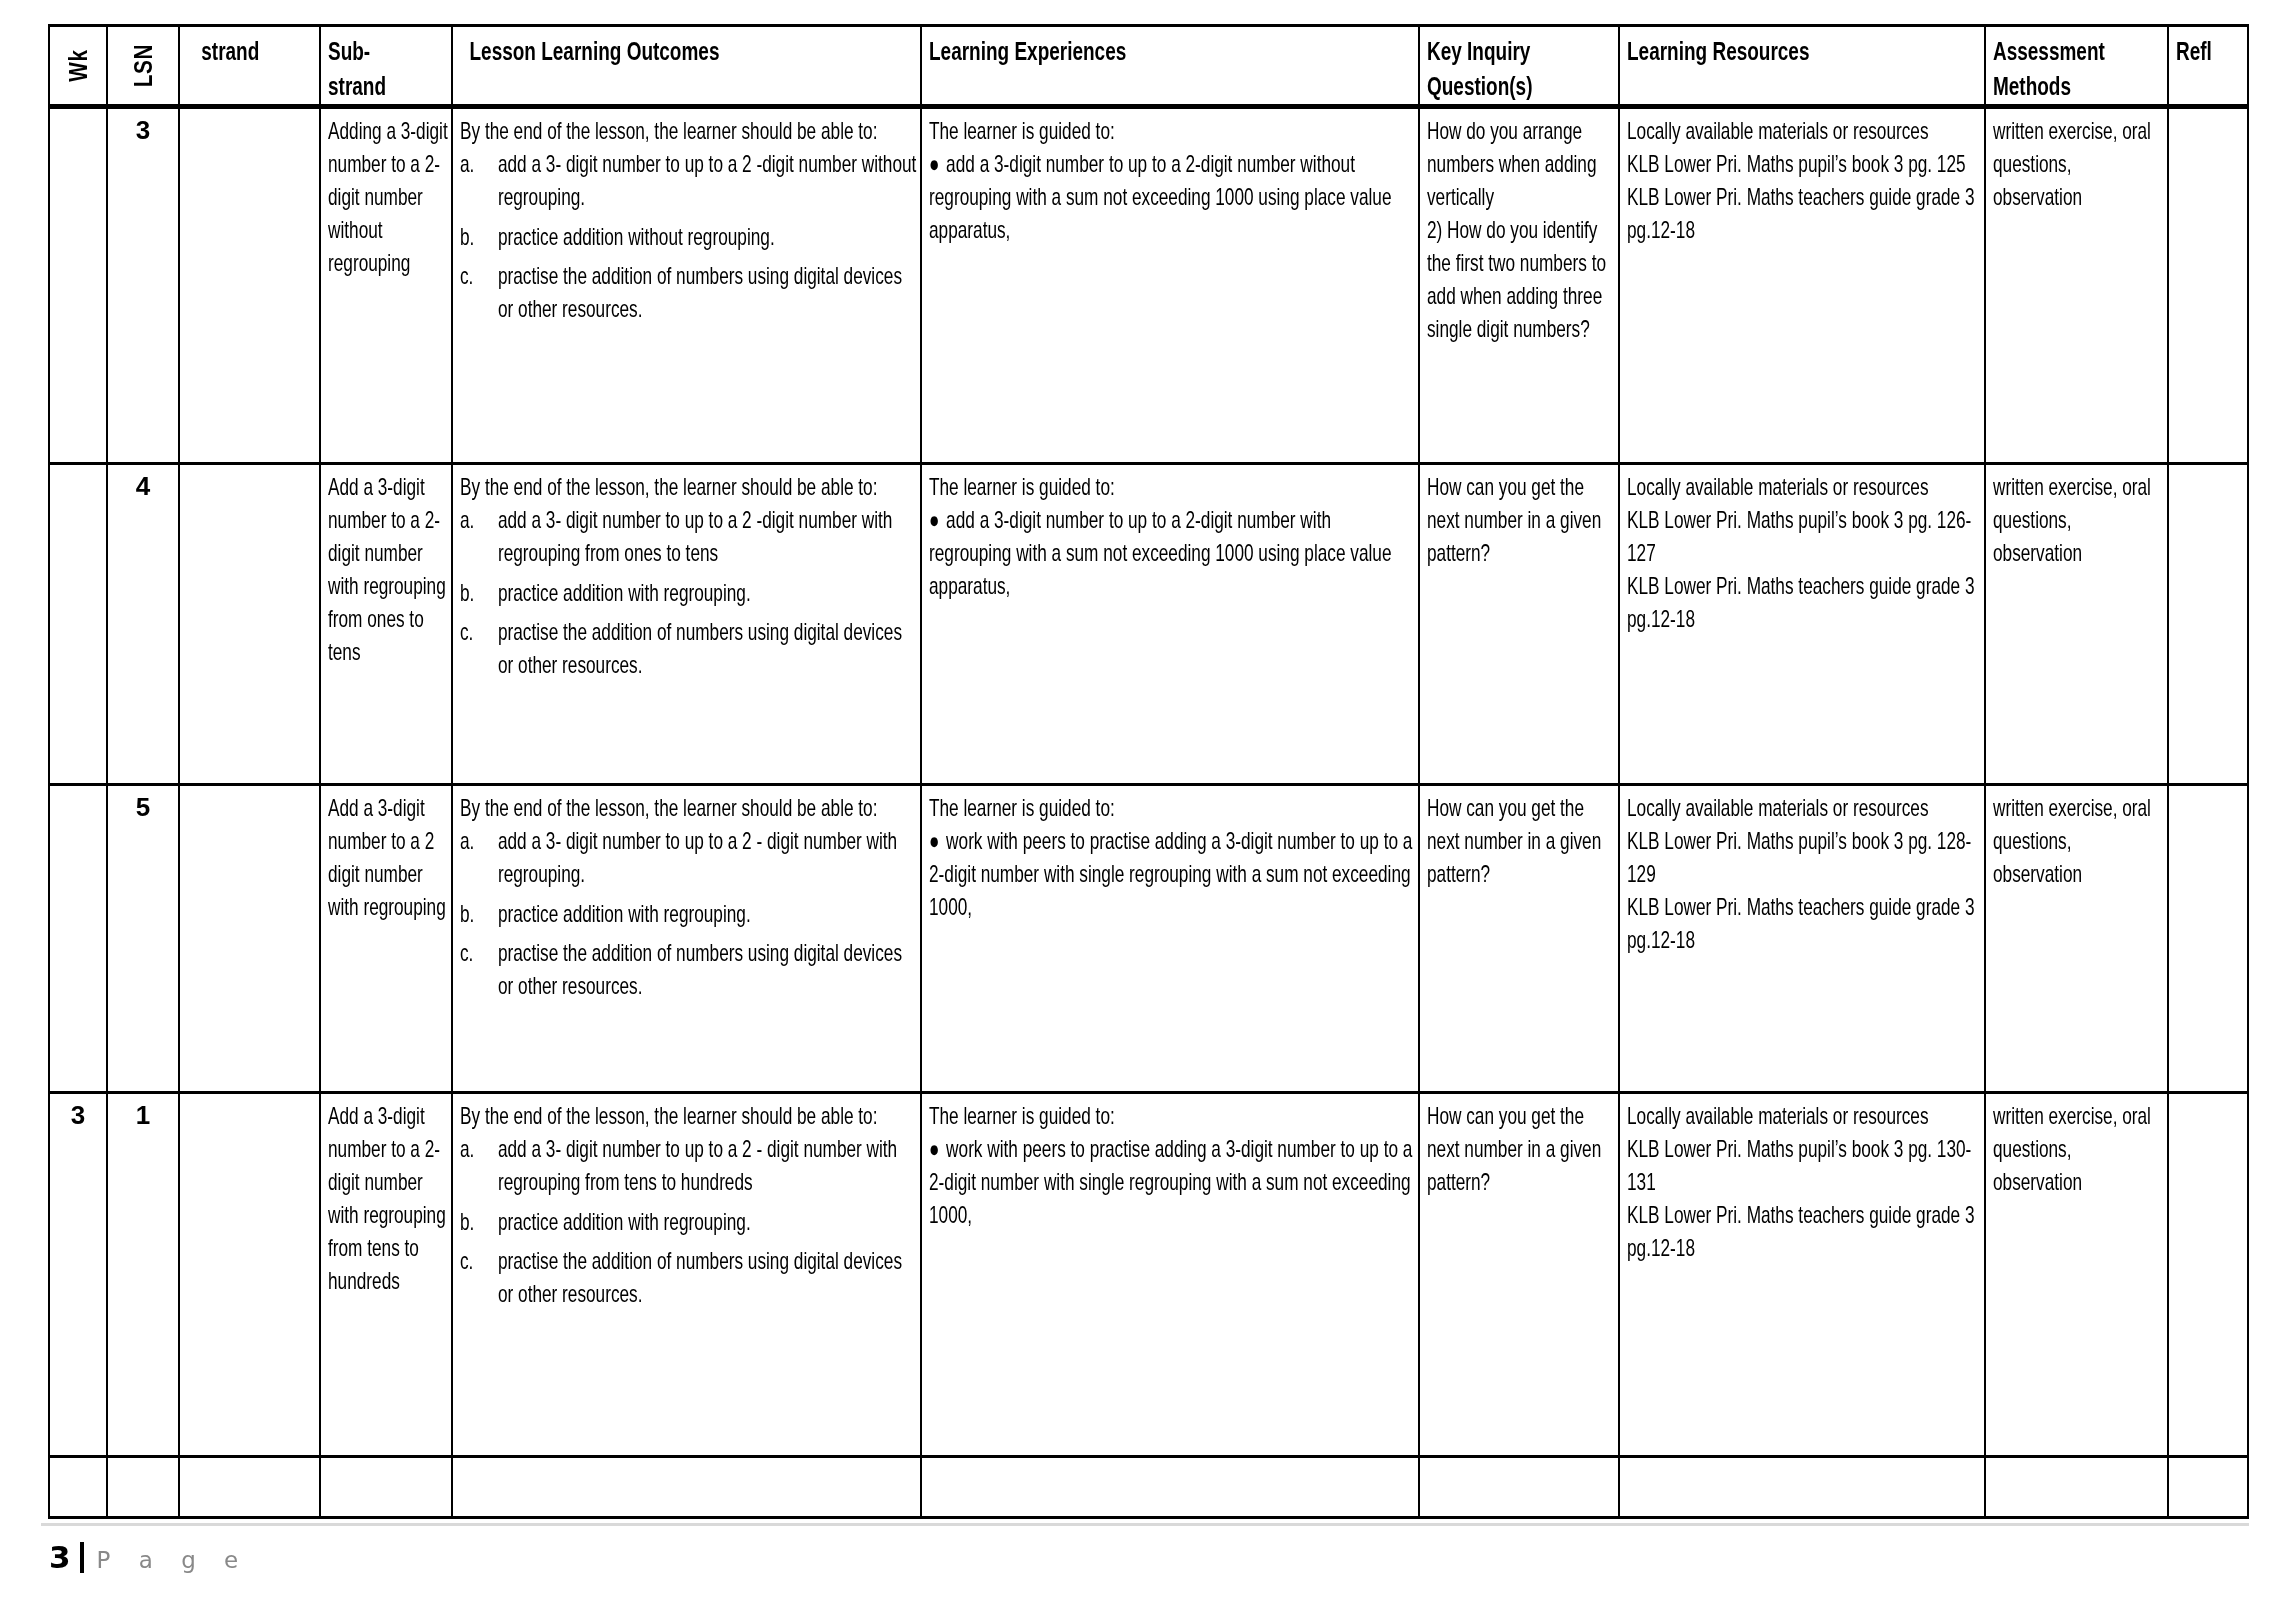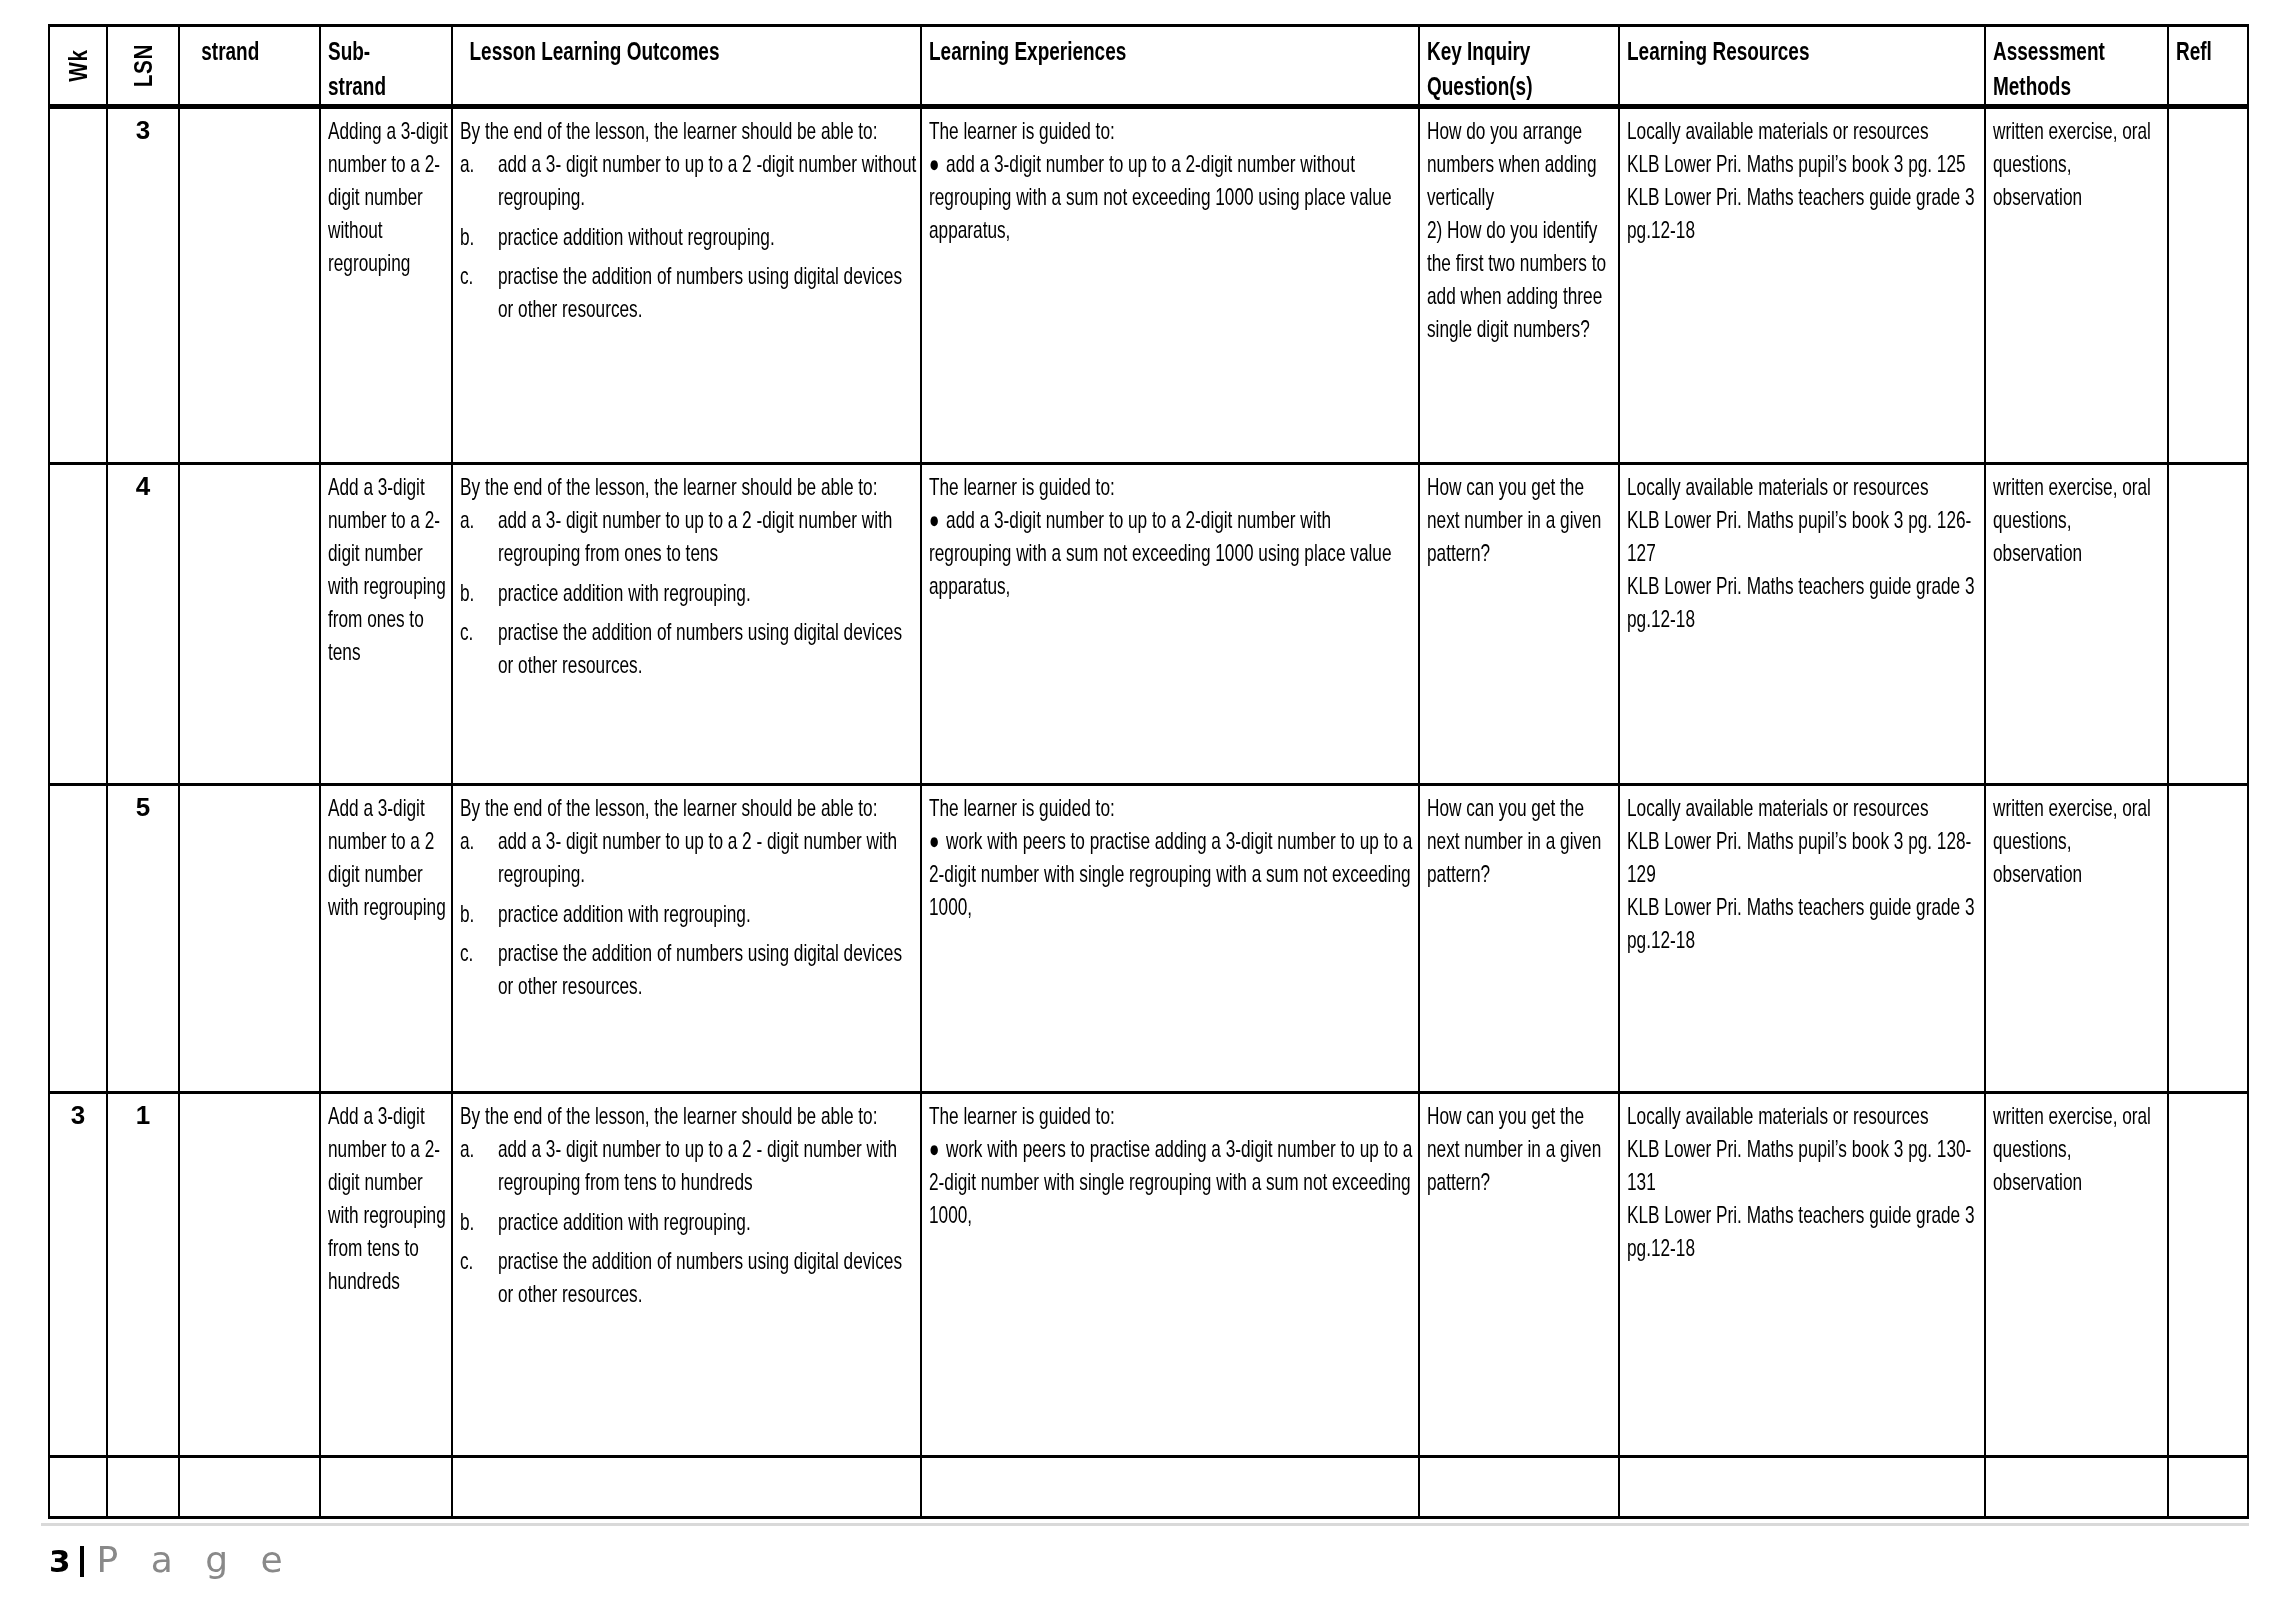--- a/index.html
+++ b/index.html
@@ -43,21 +43,21 @@
   .otext { flex:1; }
   .cond p { margin:0; }
   .glyph { margin-right:9.2px; }
   .kiq p { margin:0; }
   
   .footer { position:absolute; left:41px; top:1523px; width:2212px; }
   .footer-rule { height:2.6px; background:#d9d9d9; width:2208px; }
   .footer-text { margin:13px 0 0 7.9px; font-size:31px; font-family:"DejaVu Sans","Liberation Sans",sans-serif; }
   .page-num { font-weight:bold; color:#000; }
   .pipe { display:inline-block; width:3.9px; height:31px; background:#000; margin:0 13px 0 9.2px; vertical-align:-5.2px; }
-  .page-word { color:#898989; letter-spacing:10.5px; font-size:36px; }
+  .page-word { color:#898989; letter-spacing:10.5px; font-size:23px; }
 </style>
 </head>
 <body>
 
 <div class="sheet">
 <table class="sow">
   <colgroup>
     <col style="width:58px">
         <col style="width:72px">
         <col style="width:141px">

